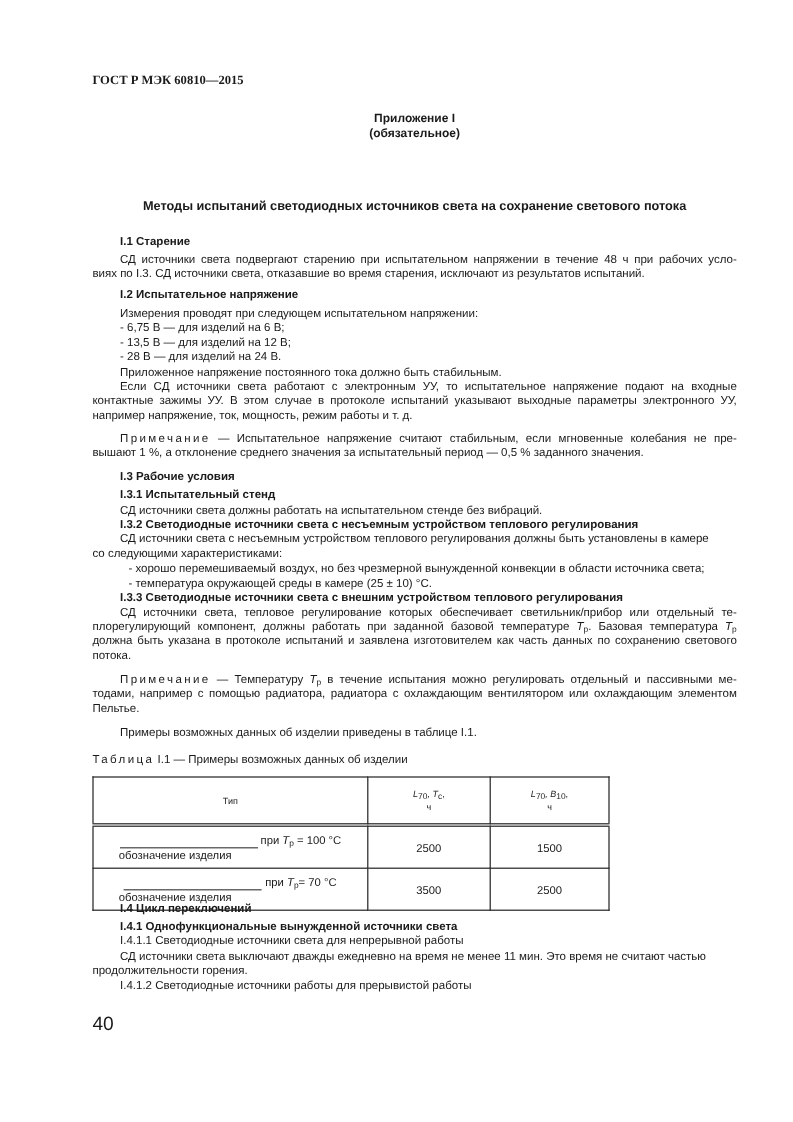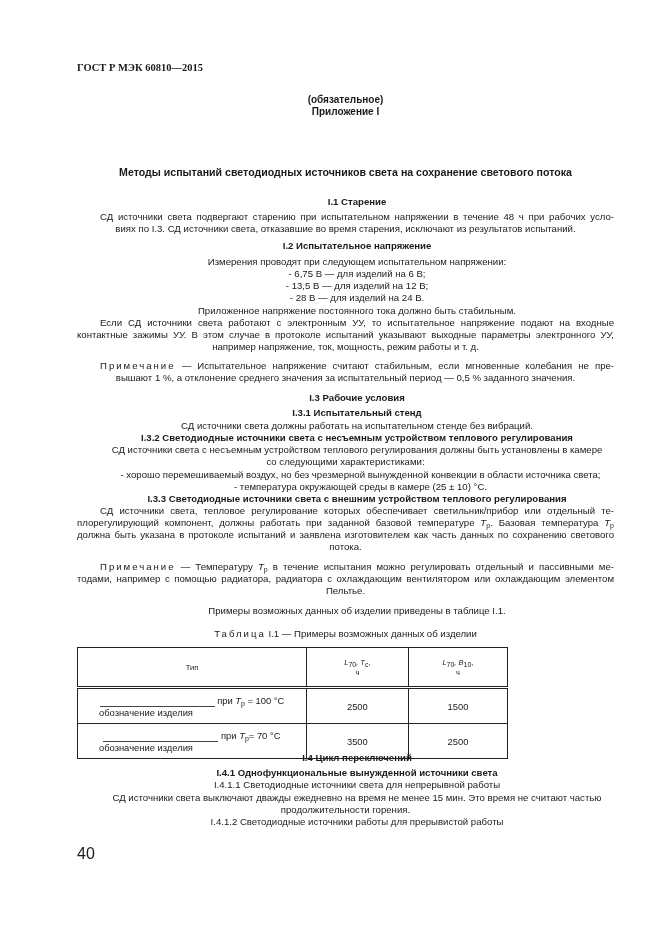--- a/index.html
+++ b/index.html
@@ -3,21 +3,21 @@
 <meta charset="utf-8">
 <style>
   html, body { margin: 0; padding: 0; background: #ffffff; }
   body { width: 661px; height: 935px; position: relative; overflow: hidden;
          font-family: "Liberation Sans", sans-serif; color: #1a1a1a; font-size: 10px; }
   .page { position: absolute; left: 77px; top: 0; width: 537px; }
   .abs { position: absolute; white-space: nowrap; }
   .hdr { font-weight: bold; font-size: 10.5px; top: 62px; left: 0; font-family: Liberation Serif, serif; }
   .annex { top: 94px; left: 0; width: 537px; text-align: center; font-weight: bold; font-size: 10px; line-height: 12px; }
   .title { top: 166px; left: 0; width: 537px; text-align: center; font-weight: bold; font-size: 10.6px; }
-  .line { position: absolute; left: 0; width: 537px; white-space: nowrap; font-size: 9.6px; line-height: 12px; text-align: center; }
+  .line { position: absolute; left: 0; width: 537px; white-space: nowrap; font-size: 9.6px; line-height: 12px; }
   .ind { padding-left: 23px; box-sizing: border-box; }
   .ind2 { padding-left: 30px; box-sizing: border-box; }
   .b { font-weight: bold; }
   .just { text-align: justify; text-align-last: justify; }
   .sp { letter-spacing: 2px; }
   i { font-style: italic; }
   sub { font-size: 7px; vertical-align: -2px; }
   table { position: absolute; left: 0; top: 647px; width: 431px; border-collapse: collapse; font-size: 9.4px; }
   td, th { border: 1px solid #222; text-align: center; font-weight: normal; padding: 0; }
   th { height: 38px; font-size: 7.5px; }
@@ -29,22 +29,22 @@
   .pageno { position: absolute; left: 77px; top: 845px; font-size: 16px; }
 </style>
 </head>
 <body>
 
 <div class="page">
 
   <div class="abs hdr">ГОСТ Р МЭК 60810—2015</div>
 
   <div class="abs annex">
+    <div>Приложение I</div>
     <div>(обязательное)</div>
-    <div>Приложение I</div>
   </div>
 
   <div class="abs title">Методы испытаний светодиодных источников света на сохранение светового потока</div>
 
   <div class="line ind b" style="top:196px">I.1 Старение</div>
   <div class="line ind just" style="top:211px">СД источники света подвергают старению при испытательном напряжении в течение 48 ч при рабочих усло-</div>
   <div class="line" style="top:223px">виях по I.3. СД источники света, отказавшие во время старения, исключают из результатов испытаний.</div>
 
   <div class="line ind b" style="top:240px">I.2 Испытательное напряжение</div>
   <div class="line ind" style="top:256px">Измерения проводят при следующем испытательном напряжении:</div>
@@ -113,18 +113,18 @@
         </td>
         <td>3500</td>
         <td>2500</td>
       </tr>
     </tbody>
   </table>
 
   <div class="line ind b" style="top:752px">I.4 Цикл переключений</div>
   <div class="line ind b" style="top:767px">I.4.1 Однофункциональные вынужденной источники света</div>
   <div class="line ind" style="top:779px">I.4.1.1 Светодиодные источники света для непрерывной работы</div>
-  <div class="line ind" style="top:792px">СД источники света выключают дважды ежедневно на время не менее 15 мин. Это время не считают частью</div>
+  <div class="line ind" style="top:792px">СД источники света выключают дважды ежедневно на время не менее 11 мин. Это время не считают частью</div>
   <div class="line" style="top:804px">продолжительности горения.</div>
   <div class="line ind" style="top:816px">I.4.1.2 Светодиодные источники работы для прерывистой работы</div>
 </div>
 
 <div class="pageno">40</div>
 
 </body></html>

